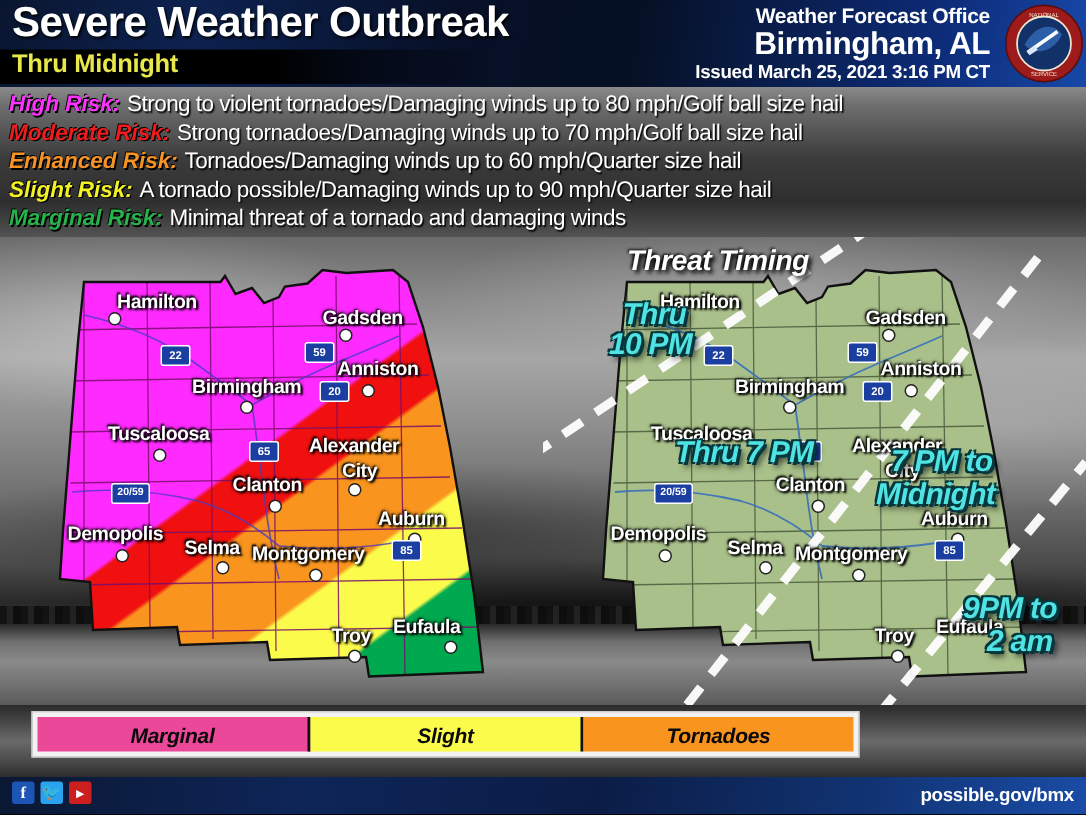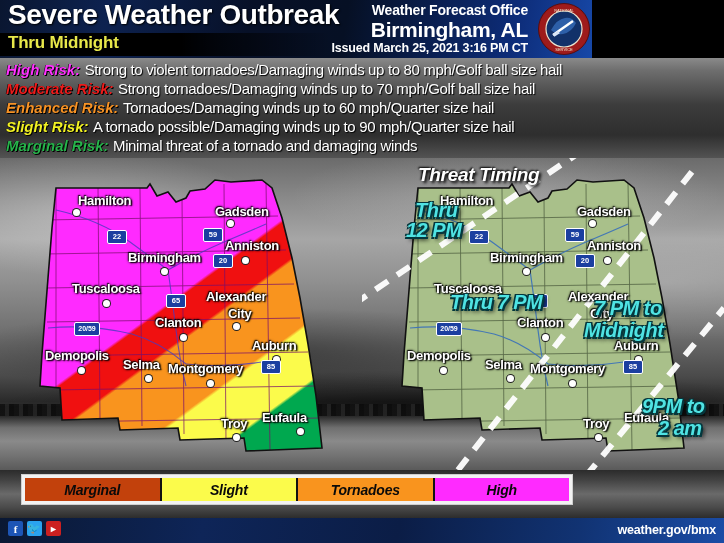--- a/index.html
+++ b/index.html
@@ -1,20 +1,20 @@
 <!DOCTYPE html>
 <html><head>
 <meta charset="utf-8">
 <style>
   html,body{margin:0;padding:0;background:#000;}
   body{width:724px;height:543px;overflow:hidden;font-family:"Liberation Sans",sans-serif;}
   #page{position:relative;width:724px;height:543px;overflow:hidden;background:#000;}
 
   
-  .header{position:absolute;left:0;top:0;width:592px;height:58px;
+  .header{position:absolute;left:0;top:0;width:724px;height:58px;
     background:linear-gradient(100deg,#0a1630 0%,#0d2250 18%,#071027 42%,#061024 58%,#0d2c78 86%,#1748a8 100%);}
   .hdr-title{position:absolute;left:8px;top:-1px;font-size:28px;font-weight:bold;color:#fff;
     letter-spacing:-0.4px;text-shadow:1px 1px 2px #000;}
   .hdr-sub-bg{position:absolute;left:0px;top:33px;width:330px;height:23px;
     background:linear-gradient(90deg,#000 0%,#000 55%,rgba(0,0,0,0) 100%);}
   .hdr-sub{position:absolute;left:8px;top:33px;font-size:17px;font-weight:bold;color:#e8e84a;
     letter-spacing:-0.2px;}
   .hdr-right{position:absolute;right:64px;top:2px;text-align:right;color:#fff;}
   .hdr-office{font-size:14px;font-weight:bold;letter-spacing:-0.2px;line-height:16px;}
   .hdr-city{font-size:21px;font-weight:bold;letter-spacing:-0.3px;line-height:23px;}
@@ -322,47 +322,44 @@
       <div id="right-shields">
           <div class="shield" style="left: 107px; top: 72px;">22</div>
           <div class="shield" style="left: 203px; top: 70px;">59</div>
           <div class="shield" style="left: 213px; top: 96px;">20</div>
           <div class="shield" style="left: 166px; top: 136px;">65</div>
           <div class="shield wide" style="left: 74px; top: 164px;">20/59</div>
           <div class="shield" style="left: 261px; top: 202px;">85</div>
         </div>
       <div id="right-timing">
           <div class="timing" style="left: 53px; top: 42px;">Thru</div>
-          <div class="timing" style="left: 44px; top: 62px;">12 PM</div>
+          <div class="timing" style="left: 44px; top: 62px;">10 PM</div>
           <div class="timing" style="left: 88px; top: 134px;">Thru 7 PM</div>
           <div class="timing" style="left: 232px; top: 140px;">7 PM to</div>
           <div class="timing" style="left: 222px; top: 162px;">Midnight</div>
           <div class="timing" style="left: 280px; top: 238px;">9PM to</div>
           <div class="timing" style="left: 296px; top: 260px;">2 am</div>
         </div>
     </div>
   </div>
 
   <div class="legendband"></div>
   <div class="legendbox">
-    <div class="legendcell" style="background: #c2410c;">
+    <div class="legendcell" style="background: #ec4899;">
       <span>Marginal</span>
     </div>
     <div class="legendcell" style="background: rgb(251, 251, 75);">
       <span>Slight</span>
     </div>
     <div class="legendcell" style="background: rgb(249, 148, 30);">
       <span>Tornadoes</span>
-    </div>
-    <div class="legendcell" style="background: rgb(255, 42, 255);">
-      <span>High</span>
     </div>
   </div>
 
   <div class="footer">
     <div class="social">
       <div class="sicon fb">f</div>
       <div class="sicon tw">🐦</div>
       <div class="sicon yt">►</div>
     </div>
-    <div class="weburl">weather.gov/bmx</div>
+    <div class="weburl">possible.gov/bmx</div>
   </div>
 </div>
 
 </body></html>

